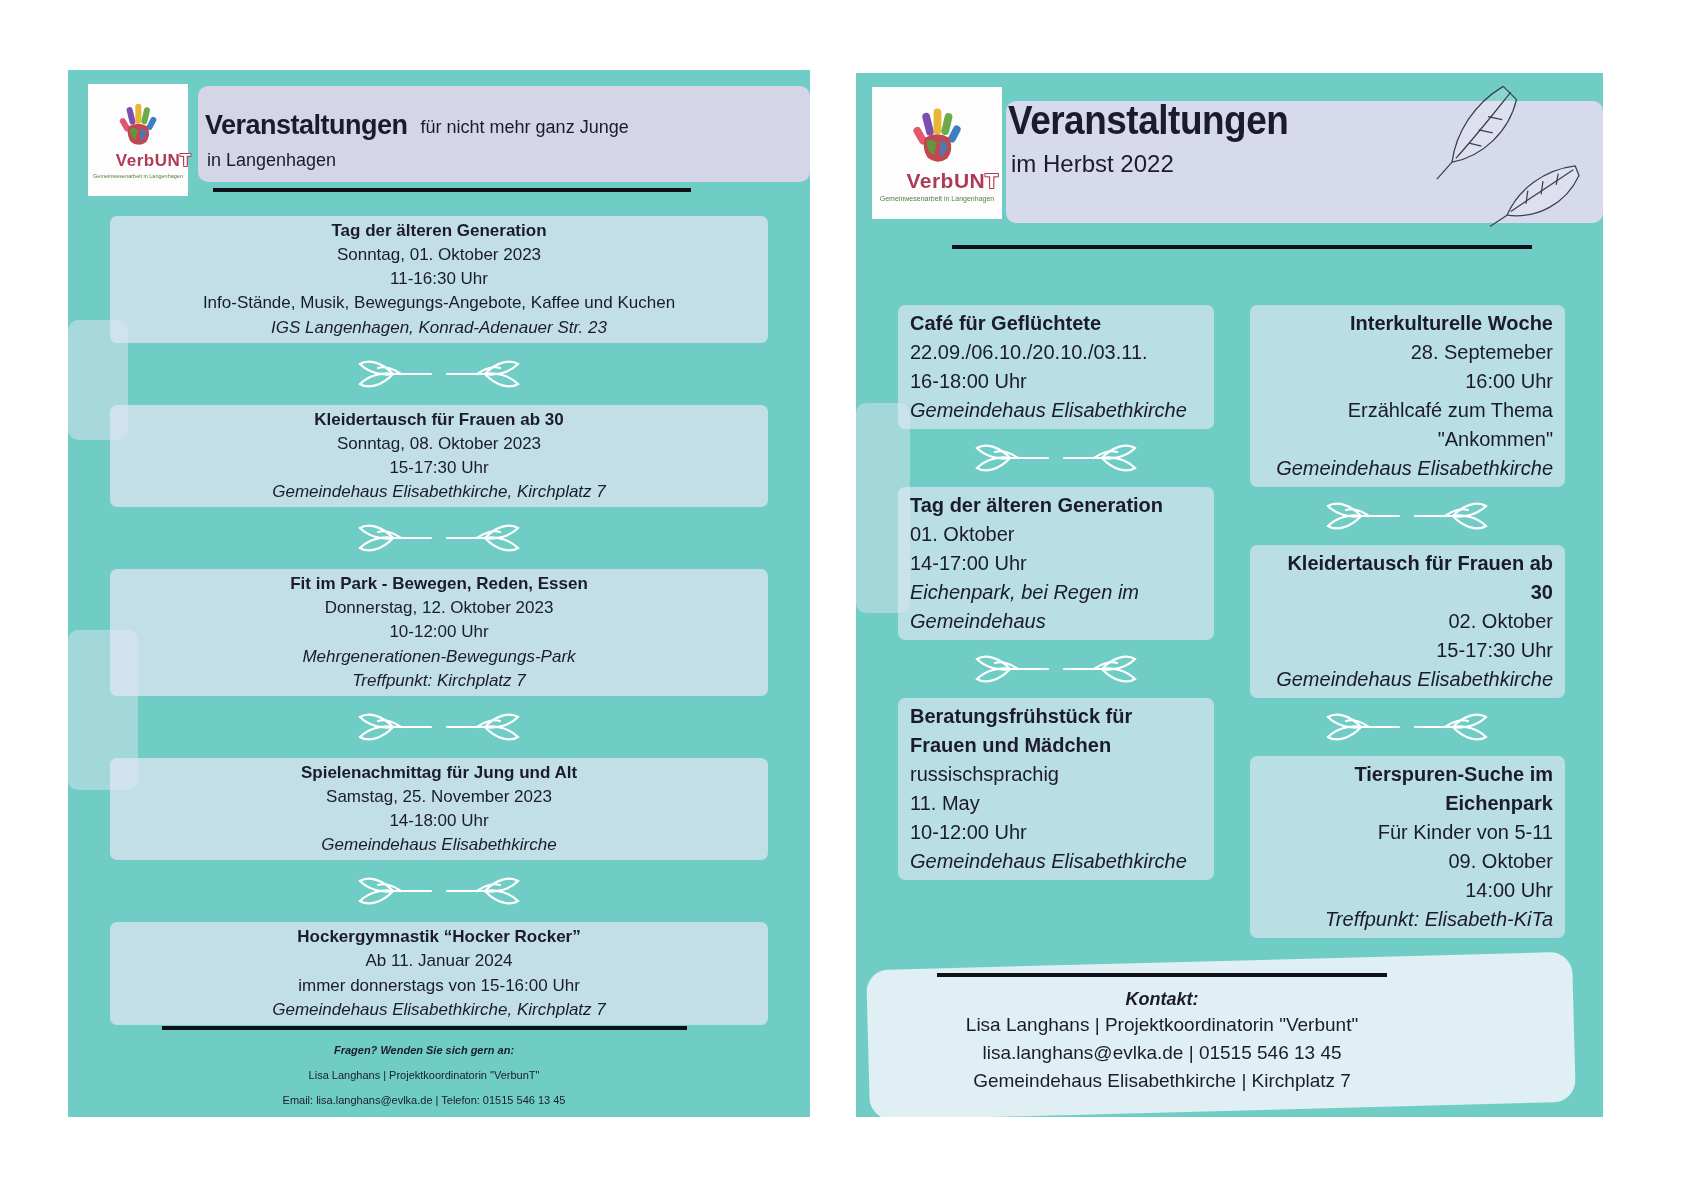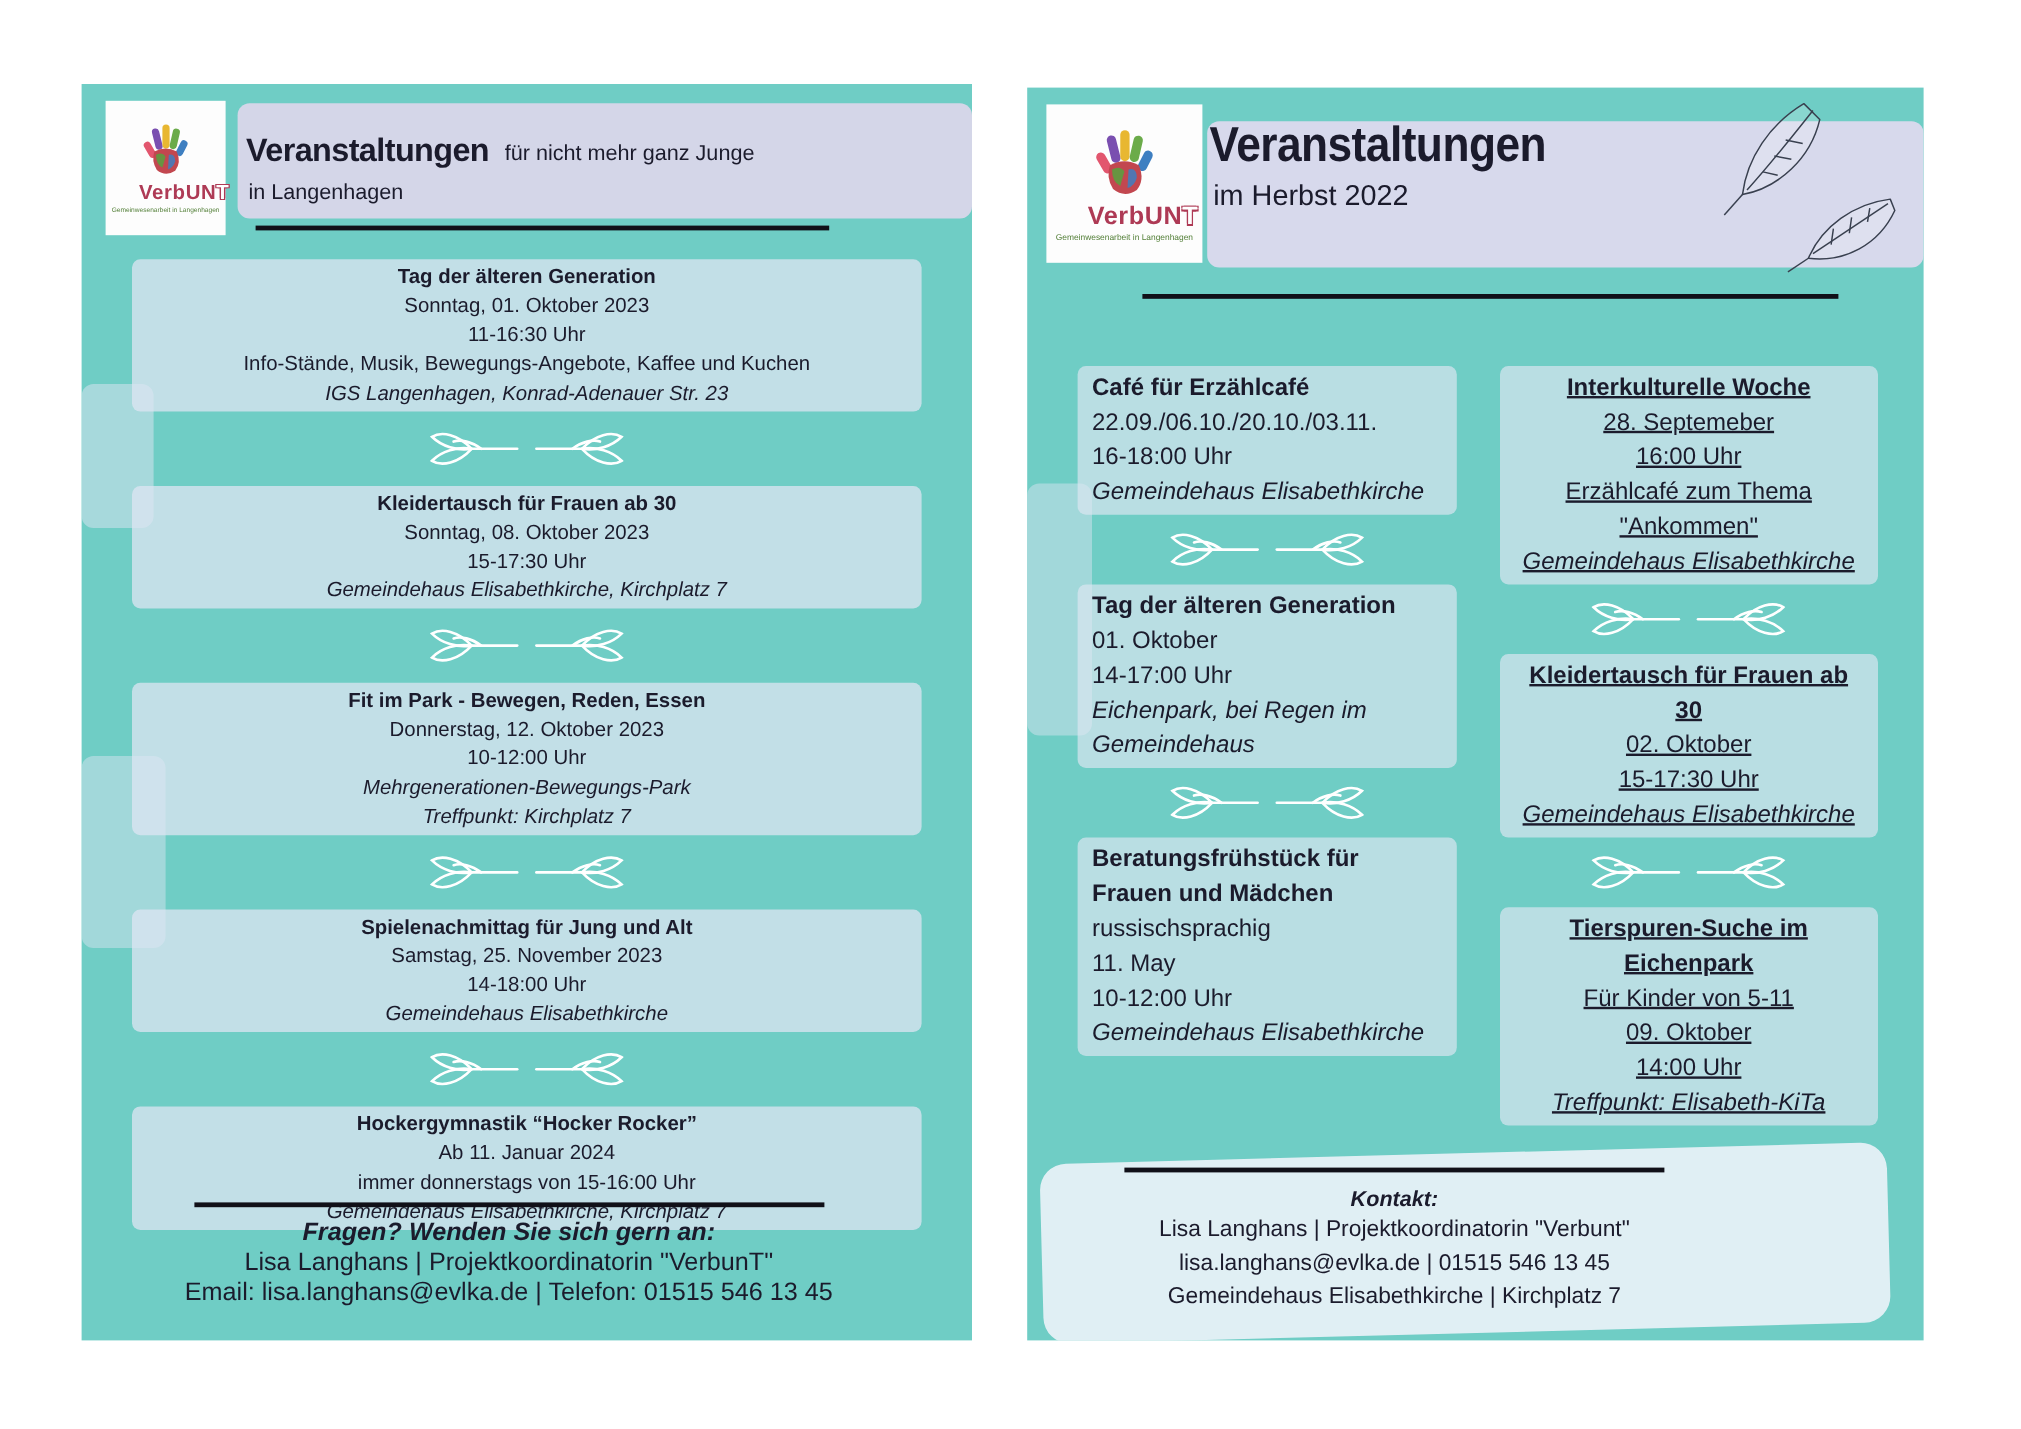--- a/index.html
+++ b/index.html
@@ -44,28 +44,28 @@
   
   .events-center { position:absolute; left:0; right:0; top:146px; z-index:1; display:flex; flex-direction:column; align-items:stretch; }
   .events-center .event { text-align:center; font-size:17px; line-height:1.42; margin:0 42px; padding:3px 10px; background:rgba(223,230,243,.74); border-radius:7px; }
   .event-title { font-weight:700; }
   .event-line.italic, .italic { font-style:italic; }
 
   .cols { position:absolute; left:42px; right:38px; top:232px; z-index:1; display:grid; grid-template-columns:1fr 1fr; column-gap:36px; }
   .cols .col { font-size:20px; line-height:1.45; }
   .cols .event { padding:4px 12px; background:rgba(223,230,243,.66); border-radius:7px; }
   .col-left  { text-align:left; }
-  .col-right { text-align:center;text-decoration:underline; }
+  .col-right { text-align:right; }
 
   .divider { display:block; margin:16px auto; width:170px; height:30px; flex:none; }
   .cols .divider { margin:14px auto; width:200px; }
 
   
   .footer { position:absolute; text-align:center; z-index:1; }
-  #flyer-left .footer { left:0; right:30px; top:932px; font-size:21px; line-height:25px; }
+  #flyer-left .footer { left:0; right:30px; top:956px; font-size:11px; line-height:25px; }
   #flyer-left .footer-rule { width:525px; height:3.5px; background:#101018; margin:0 auto 8px; }
   #flyer-right .footer { left:0; right:135px; top:900px; font-size:19px; line-height:28px; }
   #flyer-right .footer-rule { width:450px; height:4px; background:#101018; margin:0 auto 10px; }
   .footer-heading { font-weight:700; font-style:italic; }
   #flyer-right .footer-heading { font-size:18px; line-height:24px; }
   .footer-line { }
 </style>
 </head>
 <body>
 
@@ -199,21 +199,21 @@
     <div class="subtitle">im Herbst 2022</div>
   </div>
   <svg class="leaves-svg" viewBox="0 0 210 190">
       <use href="#leaves"></use>
     </svg>
   <div class="hdr-rule"></div>
 
   <div class="cols">
     <div class="col col-left">
         <div class="event">
-          <div class="event-title">Café für Erzählcafé</div>
+          <div class="event-title">Café für Geflüchtete</div>
           <div class="event-line">22.09./06.10./20.10./03.11.</div>
           <div class="event-line">16-18:00 Uhr</div>
           <div class="event-line italic">Gemeindehaus Elisabethkirche</div>
         </div>
         <svg class="divider" viewBox="0 0 164 30">
           <use href="#orn"></use>
         </svg>
         <div class="event">
           <div class="event-title">Tag der älteren Generation</div>
           <div class="event-line">01. Oktober</div>

